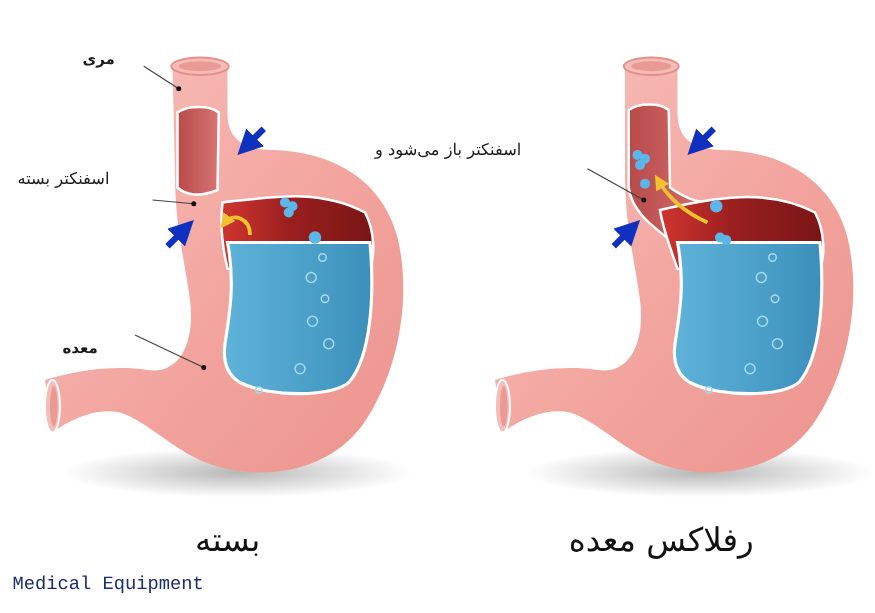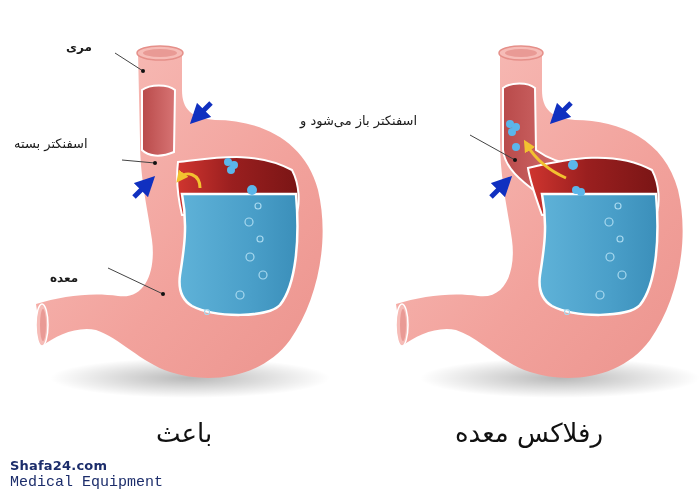--- a/index.html
+++ b/index.html
@@ -151,19 +151,18 @@
 <div class="label bold" style="left:66px; top:40px;">مری</div>
 <div class="label small" style="left:14px; top:136px; width:106px;">
   <div>اسفنکتر بسته</div>
 </div>
 <div class="label bold" style="left:50px; top:247px;margin-top:24px;">معده</div>
 
 <div class="label small" style="left:300px; top:113px; width:166px;">
   <div>اسفنکتر باز می‌شود و</div>
 </div>
 
-<div class="caption" style="left:156px; top:418px;">باعث</div>
+<div class="caption" style="left:156px; top:418px;">بسته</div>
 <div class="caption" style="left:455px; top:418px;">رفلاکس معده</div>
 
 <div class="brand">
-  <div class="brand-name">Shafa24.com</div>
   <div class="brand-sub">Medical Equipment</div>
 </div>
 
 </body></html>

